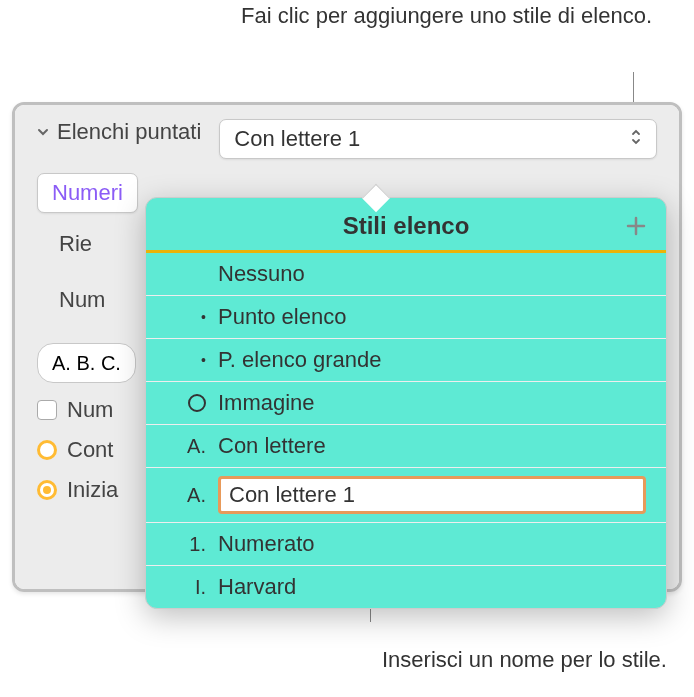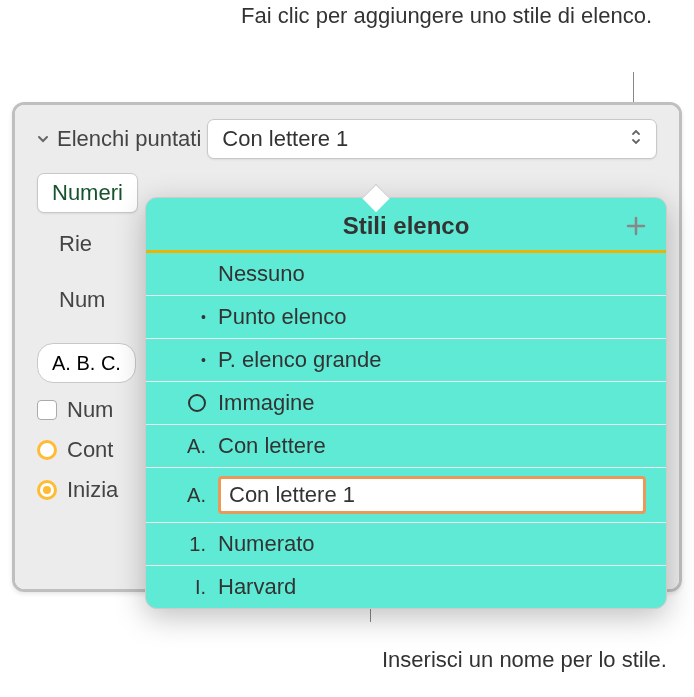--- a/index.html
+++ b/index.html
@@ -61,22 +61,22 @@
     }
     .panel-inner {
       width: 100%;
       height: 100%;
       background: #ececec;
       padding: 14px 22px;
       position: relative;
     }
     .row1 {
       display: flex;
-      align-items: center;
-      gap: 6px;
+      align-items: flex-start;
+      gap: 18px;
       margin-bottom: 14px;
     }
     .section-label {
       display: flex;
       align-items: center;
       font-size: 22px;
       color: #444;
     }
     .disclosure-arrow {
       margin-right: 8px;
@@ -105,21 +105,21 @@
       align-items: center;
       margin-bottom: 18px;
     }
     .trunc-field {
       background: #fff;
       border: 1px solid #c8c8c8;
       border-radius: 7px;
       height: 40px;
       padding: 0 14px;
       font-size: 22px;
-      color: #14532d;
+      color: #8b5cf6;
       display: flex;
       align-items: center;
       box-shadow: 0 1px 2px rgba(0,0,0,0.08);
     }
     .left-labels {
       font-size: 22px;
       color: #444;
       margin-left: 22px;
     }
     .left-labels > div {

